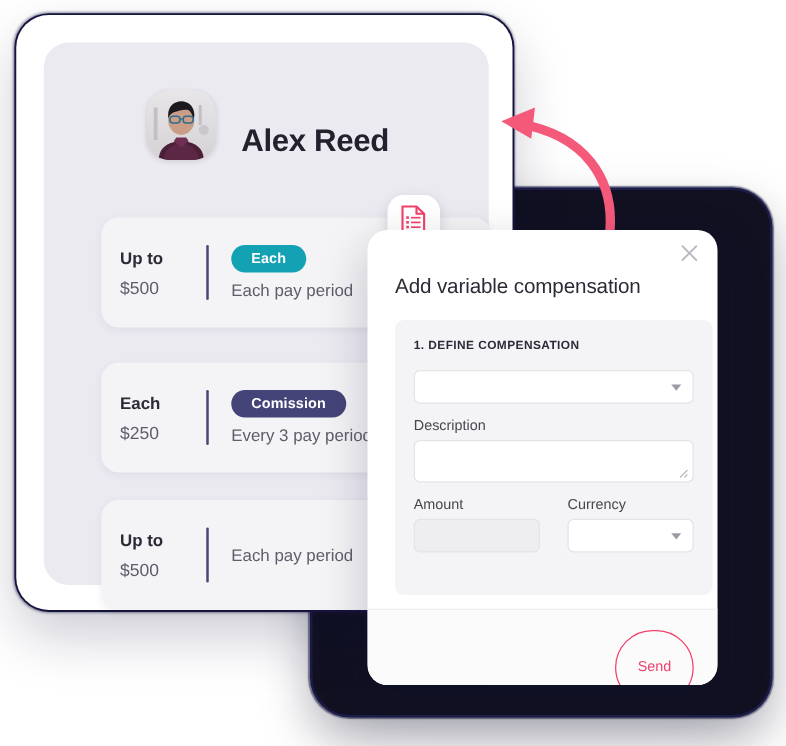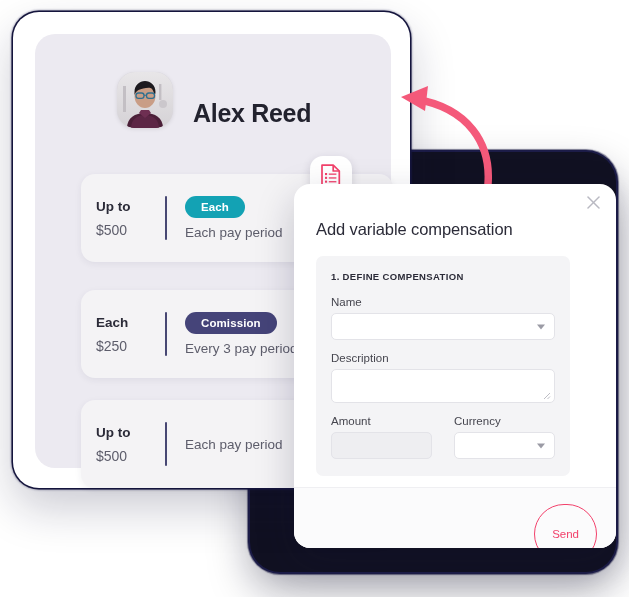--- a/index.html
+++ b/index.html
@@ -171,21 +171,21 @@
     height: 115px;
     z-index: 7;
     pointer-events: none;
   }
 
   
   .modal {
     position: absolute;
     left: 294px;
     top: 184px;
-    width: 322px;
+    width: 280px;
     height: 364px;
     background: #ffffff;
     border-radius: 16px;
     box-shadow: 0 14px 38px rgba(20,20,50,0.22);
     z-index: 8;
     overflow: hidden;
   }
   .modal-close {
     position: absolute;
     right: 14px;
@@ -408,21 +408,20 @@
       <line x1="1" y1="1" x2="12" y2="12" stroke="#b9b9c2" stroke-width="1.5" stroke-linecap="round"></line>
       <line x1="12" y1="1" x2="1" y2="12" stroke="#b9b9c2" stroke-width="1.5" stroke-linecap="round"></line>
     </svg>
   </div>
 
   <div class="modal-title">Add variable compensation</div>
 
   <div class="section-panel">
     <div class="section-label">1. DEFINE COMPENSATION</div>
 
-    <div class="field-label">Name</div>
     <div class="input-box">
       <span class="caret"></span>
     </div>
 
     <div class="field-label">Description</div>
     <div class="textarea-box">
       <svg class="resize-grip" viewBox="0 0 8 8" aria-hidden="true">
         <line x1="7" y1="1" x2="1" y2="7" stroke="#b5b5bd" stroke-width="0.9"></line>
         <line x1="7" y1="4.5" x2="4.5" y2="7" stroke="#b5b5bd" stroke-width="0.9"></line>
       </svg>

